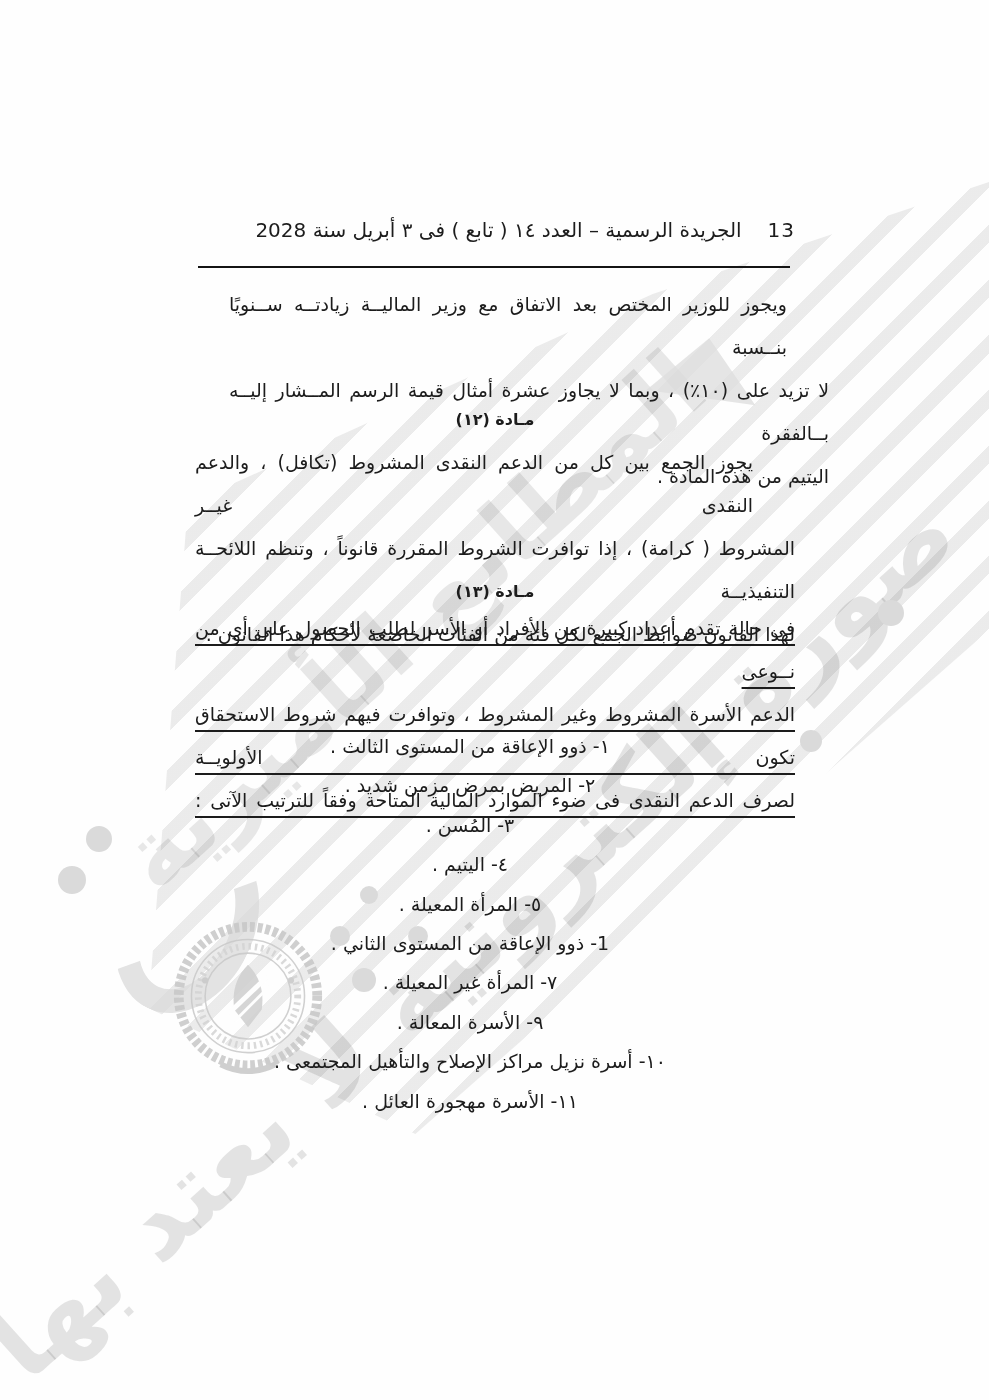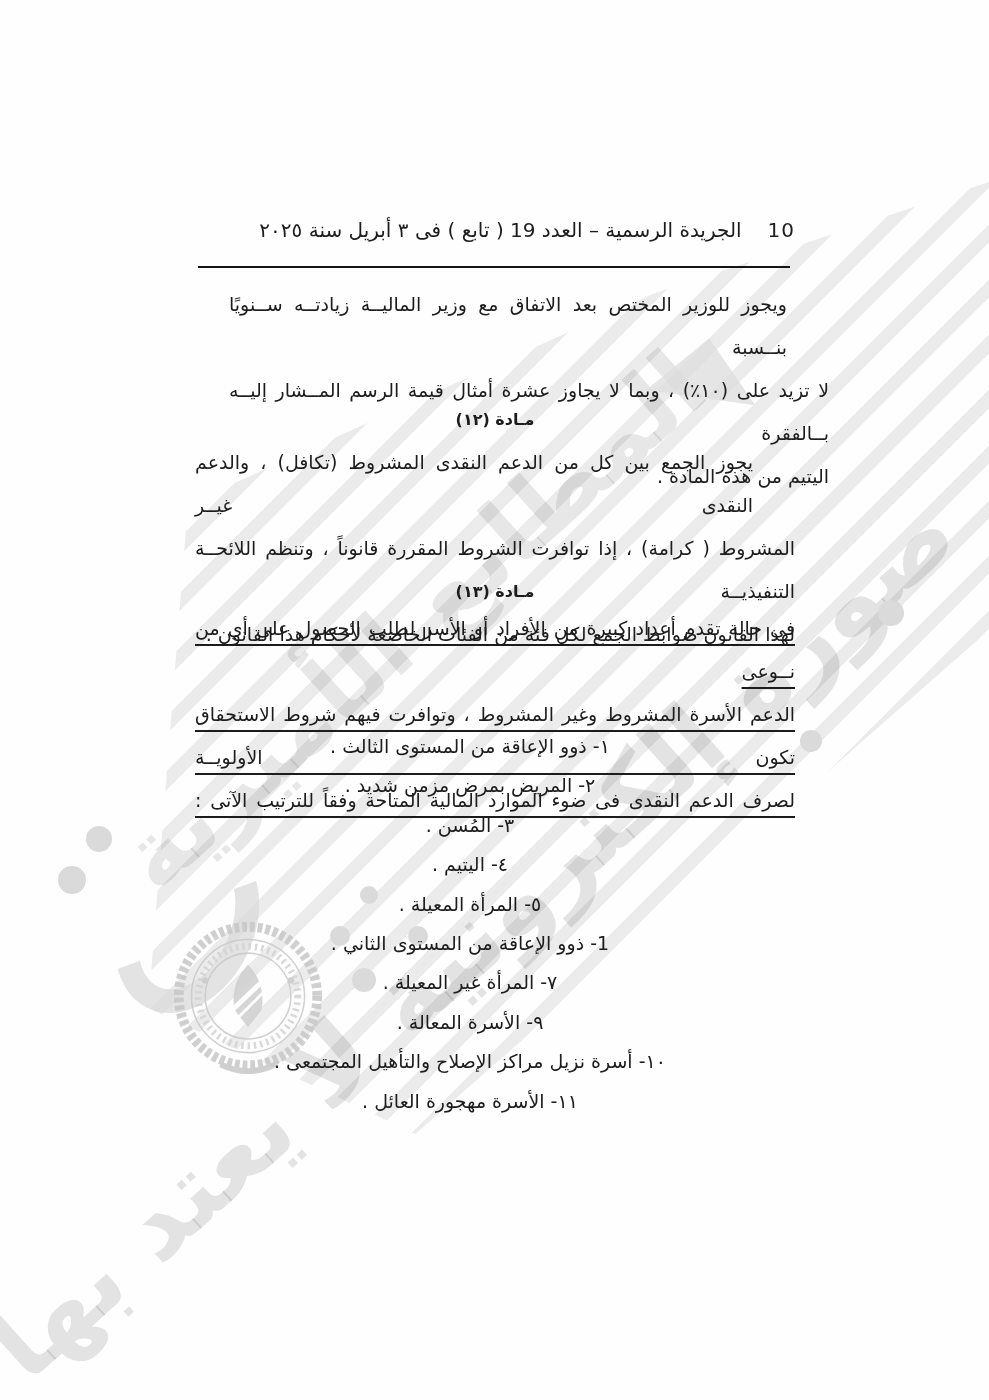--- a/index.html
+++ b/index.html
@@ -77,22 +77,22 @@
     <circle cx="80" cy="78" r="51" fill="none" stroke="#d3d3d3" stroke-width="7" stroke-dasharray="2.5 4"></circle>
     <path d="M80 46 C68 58 63 74 66 92 L80 110 L94 92 C97 74 92 58 80 46 Z" fill="#cfcfcf"></path>
     <line x1="60" y1="96" x2="100" y2="58" stroke="#fefefe" stroke-width="5"></line>
     <line x1="66" y1="104" x2="104" y2="66" stroke="#fefefe" stroke-width="3"></line>
     <path d="M52 148 q28 14 56 0" fill="none" stroke="#c7c7c7" stroke-width="6"></path>
     <circle cx="36" cy="62" r="3.2" fill="#c9c9c9"></circle>
     <circle cx="124" cy="62" r="3.2" fill="#c9c9c9"></circle>
   </svg>
 
   <div class="col hdr" style="position:absolute;">
-    <span class="num">10</span>
-    <span>الجريدة الرسمية – العدد 19 ( تابع ) فى ٣ أبريل سنة ٢٠٢٥</span>
+    <span class="num">13</span>
+    <span>الجريدة الرسمية – العدد ١٤ ( تابع ) فى ٣ أبريل سنة 2028</span>
   </div>
   <div class="rule"></div>
 
   <div class="col para p-intro" style="position:absolute;margin-left:34px;">
     <div class="jl indent">ويجوز للوزير المختص بعد الاتفاق مع وزير الماليــة زيادتــه ســنويًا بنــسبة</div>
     <div class="jl">لا تزيد على (١٠٪) ، وبما لا يجاوز عشرة أمثال قيمة الرسم المــشار إليــه بــالفقرة</div>
     <div class="rl">اليتيم من هذه المادة .</div>
   </div>
 
   <div class="h-art h12">مـادة (١٢)</div>

